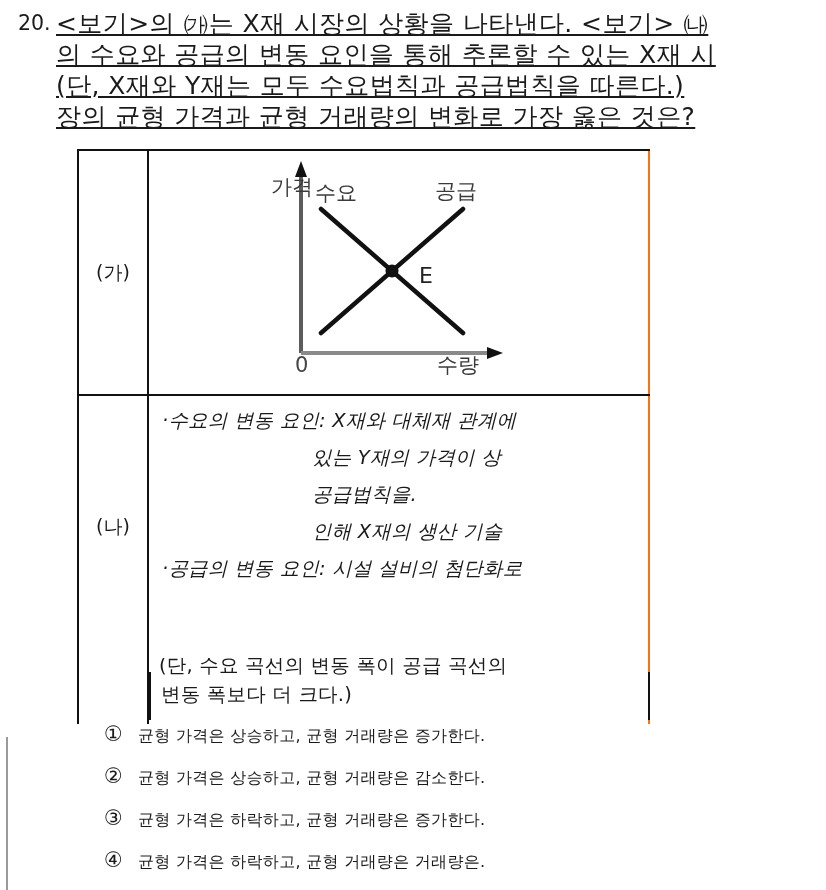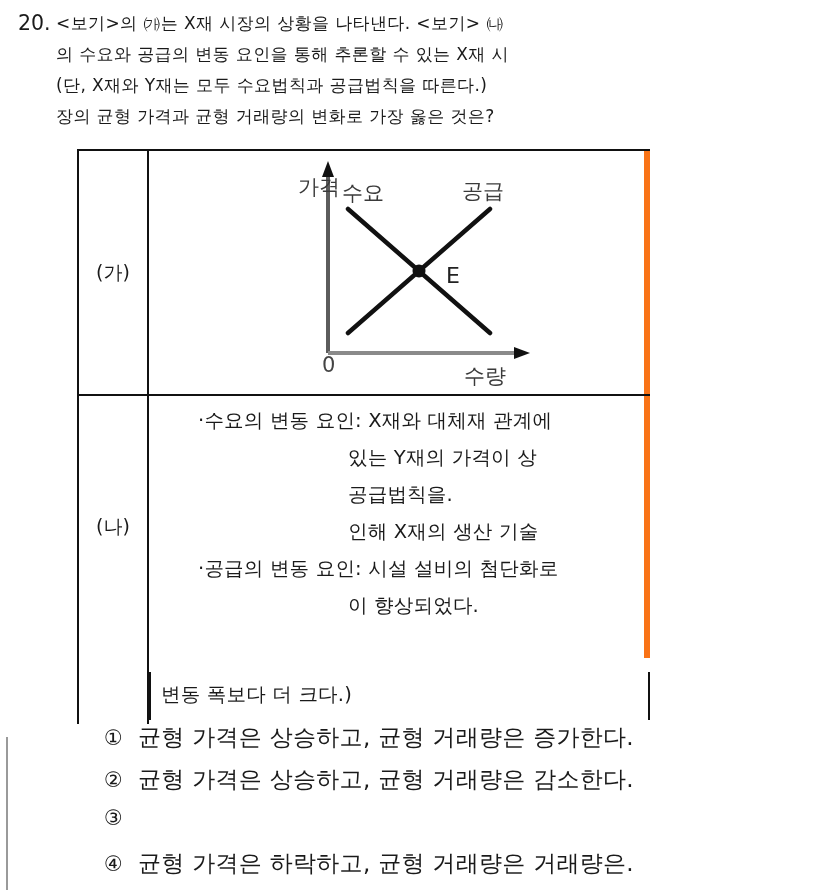--- a/index.html
+++ b/index.html
@@ -16,24 +16,25 @@
     color: #1a1a1a;
     -webkit-font-smoothing: none;
   }
 
   
   .stem {
     position: absolute;
     left: 18px;
     top: 8px;
     width: 790px;
+    text-decoration: underline;
   }
   .stem-line {
     display: block;
-    font-size: 17px;
+    font-size: 25px;
     line-height: 31px;
     letter-spacing: 0.4px;
     white-space: pre;
   }
   .stem-num {
     position: absolute;
     left: 0;
     top: 0;
     font-size: 20.5px;
     line-height: 31px;
@@ -64,25 +65,24 @@
     border-left: 2px solid #111;
     border-right: 2px solid #111;
     display: flex;
     align-items: center;
     justify-content: center;
     font-size: 19px;
     box-sizing: border-box;
   }
   .cell-body {
     flex: 1 1 auto;
-    border-right: 6px solid #f97316;
+    border-right: 2px solid #f97316;
     position: relative;
     box-sizing: border-box;
     overflow: hidden;
-    margin-left: 27px;
   }
   .rowdiv {
     border-top: 2px solid #111;
   }
 
   
   .figwrap {
     position: absolute;
     left: 118px;
     top: 6px;
@@ -95,29 +95,30 @@
     position: absolute;
     font-size: 21px;
     line-height: 1;
     color: #3a3a3a;
     white-space: pre;
   }
   .lbl-price  { left: 4px;   top: 20px;  width: 22px; text-align: center; letter-spacing: 0; line-height: 21px; }
   .lbl-demand { left: 48px;  top: 26px; }
   .lbl-supply { left: 168px; top: 24px; }
   .lbl-zero   { left: 28px;  top: 198px; font-size: 21px; color: #444; }
-  .lbl-qty    { left: 170px; top: 209px; }
+  .lbl-qty    { left: 170px; top: 198px; }
   .lbl-e      { left: 152px; top: 108px; font-size: 22px; color: #222; }
 
   
   .natext {
     position: absolute;
-    left: 22px;
+    left: 13px;
     top: 6px;
     right: 4px;
+    font-style: italic;
   }
   .naline {
     font-size: 19.5px;
     line-height: 37px;
     white-space: pre;
     letter-spacing: 0.2px;
   }
   .indent { padding-left: 150px; }
 
   
@@ -191,21 +192,21 @@
     align-items: baseline;
     height: 42px;
   }
   .choice-num {
     width: 34px;
     flex: 0 0 34px;
     font-size: 21px;
     color: #1a1a1a;
   }
   .choice-text {
-    font-size: 23px;
+    font-size: 16px;
     white-space: pre;
     letter-spacing: 0.3px;
   }
 
   .left-margin-rule {
     position: absolute;
     left: 6px;
     top: 737px;
     width: 0;
     height: 153px;
@@ -268,27 +269,31 @@
 
   <div class="row row-na rowdiv">
     <div class="cell-label">(나)</div>
     <div class="cell-body">
       <div class="natext">
         <div class="naline">·수요의 변동 요인: X재와 대체재 관계에</div>
         <div class="naline indent">있는 Y재의 가격이 상</div>
         <div class="naline indent">공급법칙을.</div>
         <div class="naline indent">인해 X재의 생산 기술</div>
         <div class="naline">·공급의 변동 요인: 시설 설비의 첨단화로</div>
-        <div class="naline indent">이 향상되었다.</div>
       </div>
     </div>
   </div>
 
   <div class="row row-clip">
     <div class="cell-label"></div>
+    <div class="cell-body">
+      <div class="clipline-holder">
+        <span class="clipline">(단, 수요 곡선의 변동 폭이 공급 곡선의</span>
+      </div>
+    </div>
   </div>
 
 </div>
 
 <div class="stub-rule"></div>
 
 <div class="tailrow">
   <div class="tail-left-rule"></div>
   <div class="tail-mid-rule"></div>
   <div class="tail-right-rule"></div>
@@ -301,18 +306,19 @@
   <div class="choice">
     <span class="choice-num">①</span>
     <span class="choice-text">균형 가격은 상승하고, 균형 거래량은 증가한다.</span>
   </div>
   <div class="choice">
     <span class="choice-num">②</span>
     <span class="choice-text">균형 가격은 상승하고, 균형 거래량은 감소한다.</span>
   </div>
   <div class="choice">
     <span class="choice-num">③</span>
+    <span class="choice-text">균형 가격은 하락하고, 균형 거래량은 증가한다.</span>
   </div>
   <div class="choice">
     <span class="choice-num">④</span>
     <span class="choice-text">균형 가격은 하락하고, 균형 거래량은 거래량은.</span>
   </div>
 </div>
 
 </body></html>

